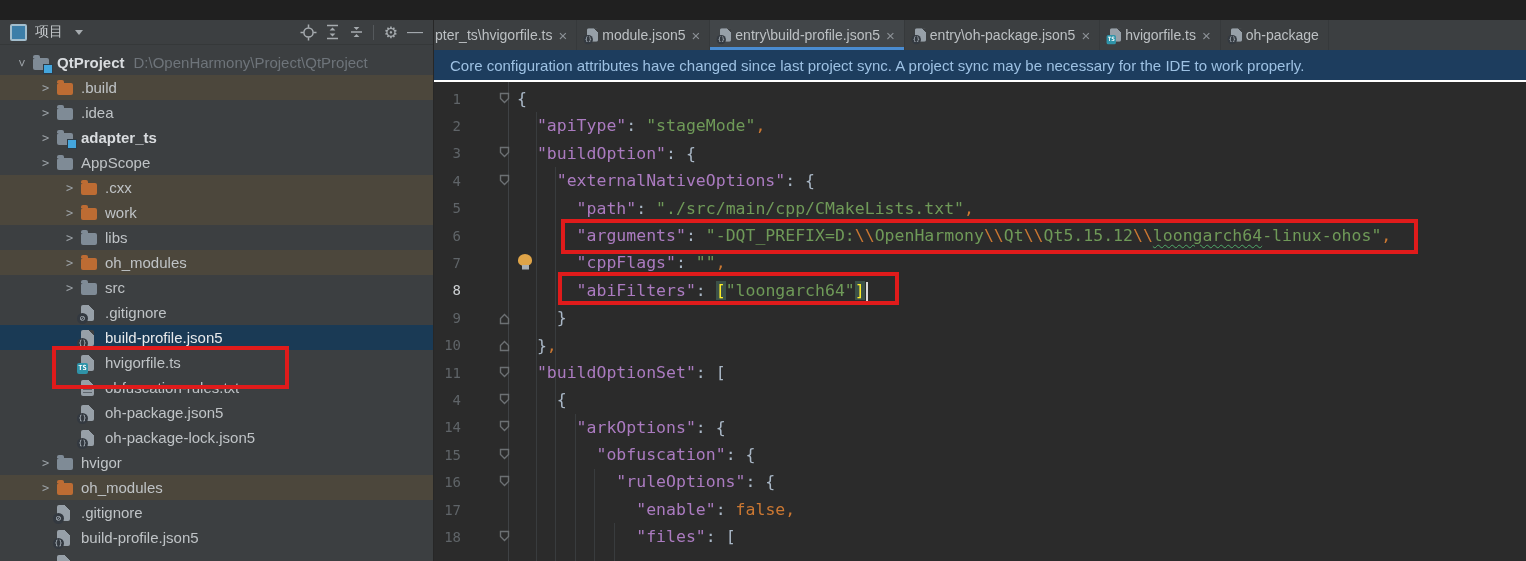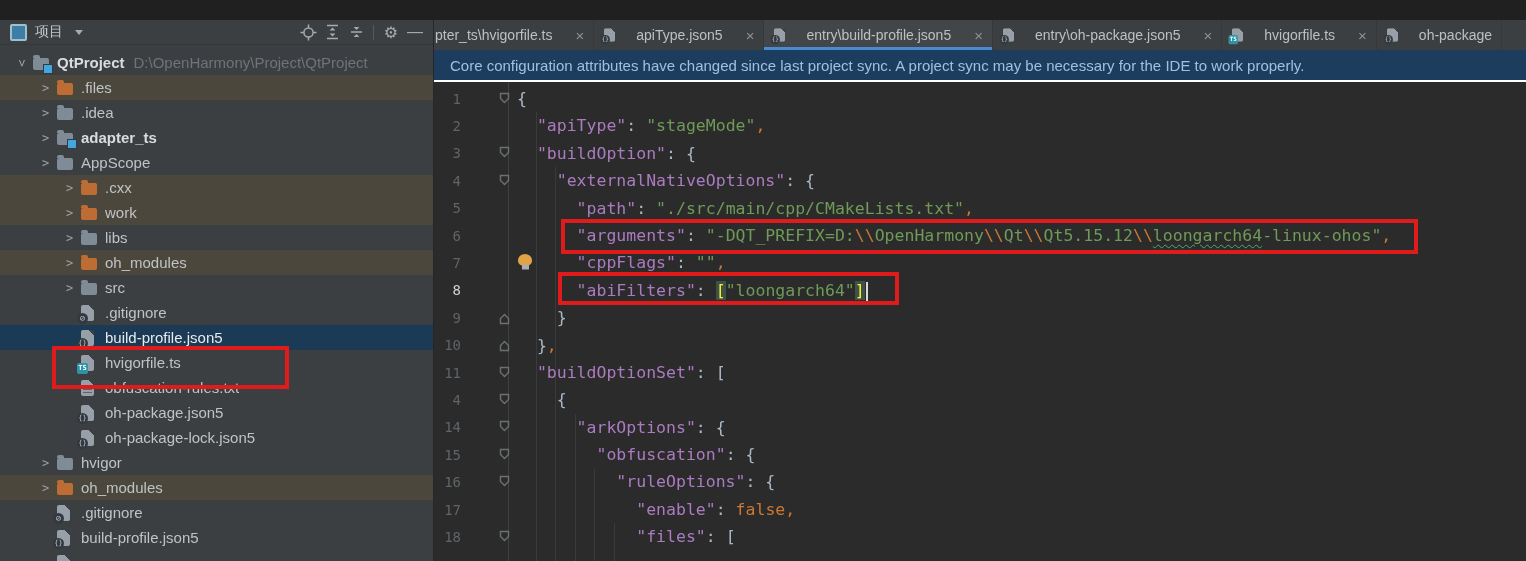--- a/index.html
+++ b/index.html
@@ -36,21 +36,21 @@
         background-image:linear-gradient(225deg,#3c3f41 0 4px,transparent 4px);}
   .badge{position:absolute;left:-4px;bottom:-3px;width:11px;height:11px;border-radius:50%;background:#333940;color:#b9c2ca;
          font-size:7px;line-height:11px;text-align:center;font-family:"DejaVu Sans Mono",monospace;}
   .badge.ts{border-radius:2px;background:#2f93a8;color:#ffffff;font-weight:bold;}
   .badge.git{font-size:9px;}
   .tlines{position:absolute;left:2px;top:5px;width:9px;height:8px;
           background:repeating-linear-gradient(#5d646b 0 1.5px,transparent 1.5px 3.5px);}
 
   
   #tabbar{position:absolute;left:434px;top:0;width:1092px;height:30px;background:#3c3f41;display:flex;overflow:hidden;}
-  .tab{flex:none;display:flex;align-items:center;height:30px;padding:0 9px;gap:20px;font-size:14px;color:#bcc0c3;
+  .tab{flex:none;display:flex;align-items:center;height:30px;padding:0 9px;gap:3px;font-size:14px;color:#bcc0c3;
        position:relative;border-right:1px solid #36393b;box-sizing:border-box;white-space:nowrap;}
   .tab.first{padding-left:1px;}
   .tab.active{background:#424649;}
   .tab.active::after{content:"";position:absolute;left:0;right:0;bottom:0;height:3px;background:#4a8cd1;}
   .tclose{color:#8d9297;font-size:15px;margin-left:3px;}
   .tab .tdoc{transform:scale(.85);}
 
   
   #banner{position:absolute;left:434px;top:30px;width:1092px;height:32px;background:#1d3d5e;color:#9dc1e3;
           display:flex;align-items:center;padding-left:16px;font-size:15px;box-sizing:border-box;border-bottom:2px solid #ffffff;}
@@ -127,21 +127,21 @@
             <span class="tfolder module"></span>
           </span>
           <span class="tlabel bold">QtProject</span>
           <span class="rootpath">D:\OpenHarmony\Project\QtProject</span>
         </div>
         <div class="trow excluded" style="padding-left: 34px;">
           <span class="chev">&gt;</span>
           <span class="islot">
             <span class="tfolder orange"></span>
           </span>
-          <span class="tlabel">.files</span>
+          <span class="tlabel">.build</span>
         </div>
         <div class="trow" style="padding-left: 34px;">
           <span class="chev">&gt;</span>
           <span class="islot">
             <span class="tfolder"></span>
           </span>
           <span class="tlabel">.idea</span>
         </div>
         <div class="trow" style="padding-left: 34px;">
           <span class="chev">&gt;</span>
@@ -290,21 +290,21 @@
 
   <div id="tabbar">
       <div class="tab first">
         <span class="tlabel">pter_ts\hvigorfile.ts</span>
         <span class="tclose">×</span>
       </div>
       <div class="tab">
         <span class="tdoc">
           <span class="badge">{}</span>
         </span>
-        <span class="tlabel">apiType.json5</span>
+        <span class="tlabel">module.json5</span>
         <span class="tclose">×</span>
       </div>
       <div class="tab active">
         <span class="tdoc">
           <span class="badge">{}</span>
         </span>
         <span class="tlabel">entry\build-profile.json5</span>
         <span class="tclose">×</span>
       </div>
       <div class="tab">

